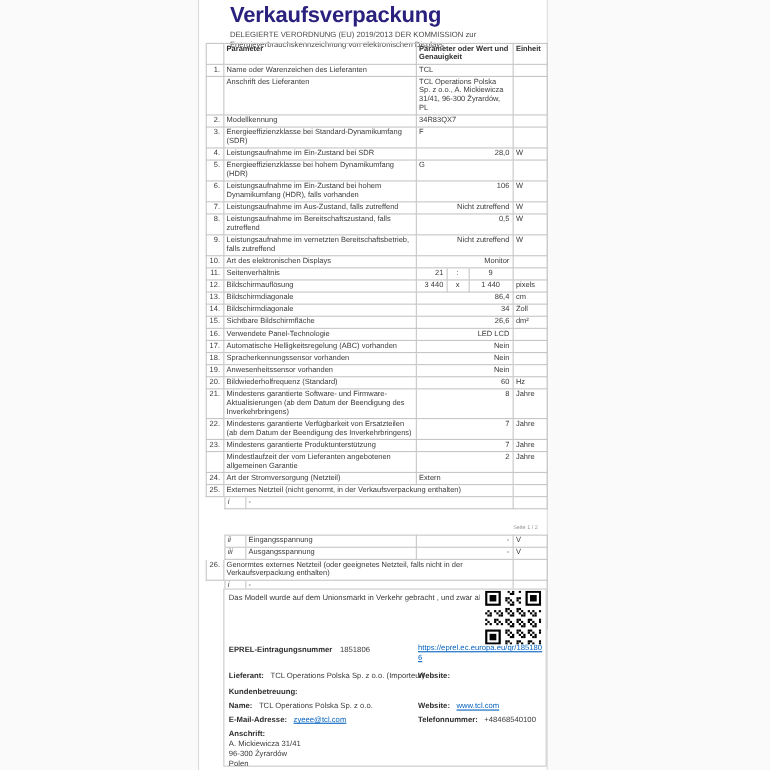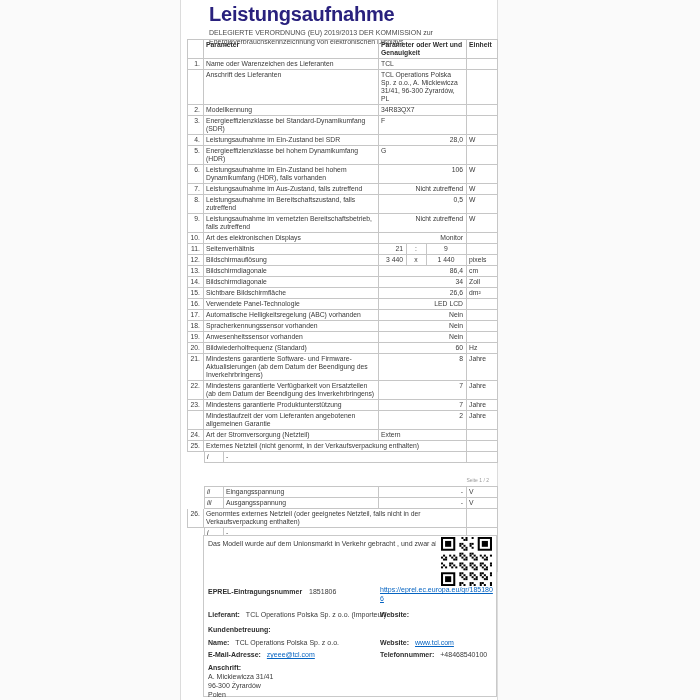--- a/index.html
+++ b/index.html
@@ -38,21 +38,21 @@
   .lbl{font-weight:bold;color:#2e2e2e}
   .link{color:#0563c1;text-decoration:underline}
   .qr{position:absolute;right:4px;top:1px;background:#fff}
 </style>
 </head>
 <body>
 
 <div class="page">
 
   <div class="docheader">
-    <div class="title">Leistungsaufnahme</div>
+    <div class="title">Verkaufsverpackung</div>
     <div class="subtitle">
       <div>DELEGIERTE VERORDNUNG (EU) 2019/2013 DER KOMMISSION zur</div>
       <div>Energieverbrauchskennzeichnung von elektronischen Displays</div>
     </div>
   </div>
 
   <div class="tbl">
       <div class="row">
         <div class="cell c-num bl bt hdr"></div>
         <div class="cell c-param bt hdr">Parameter</div>

